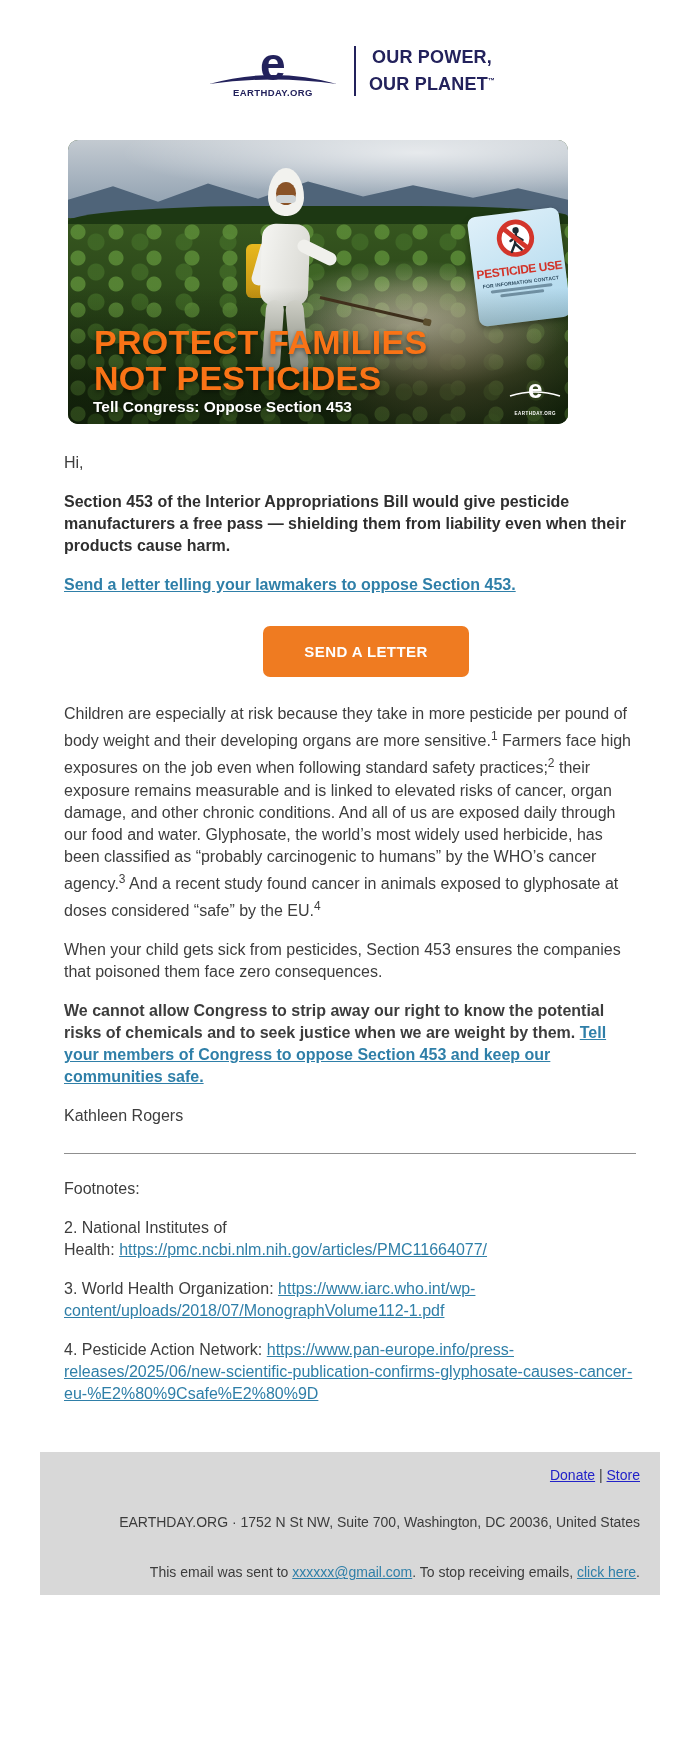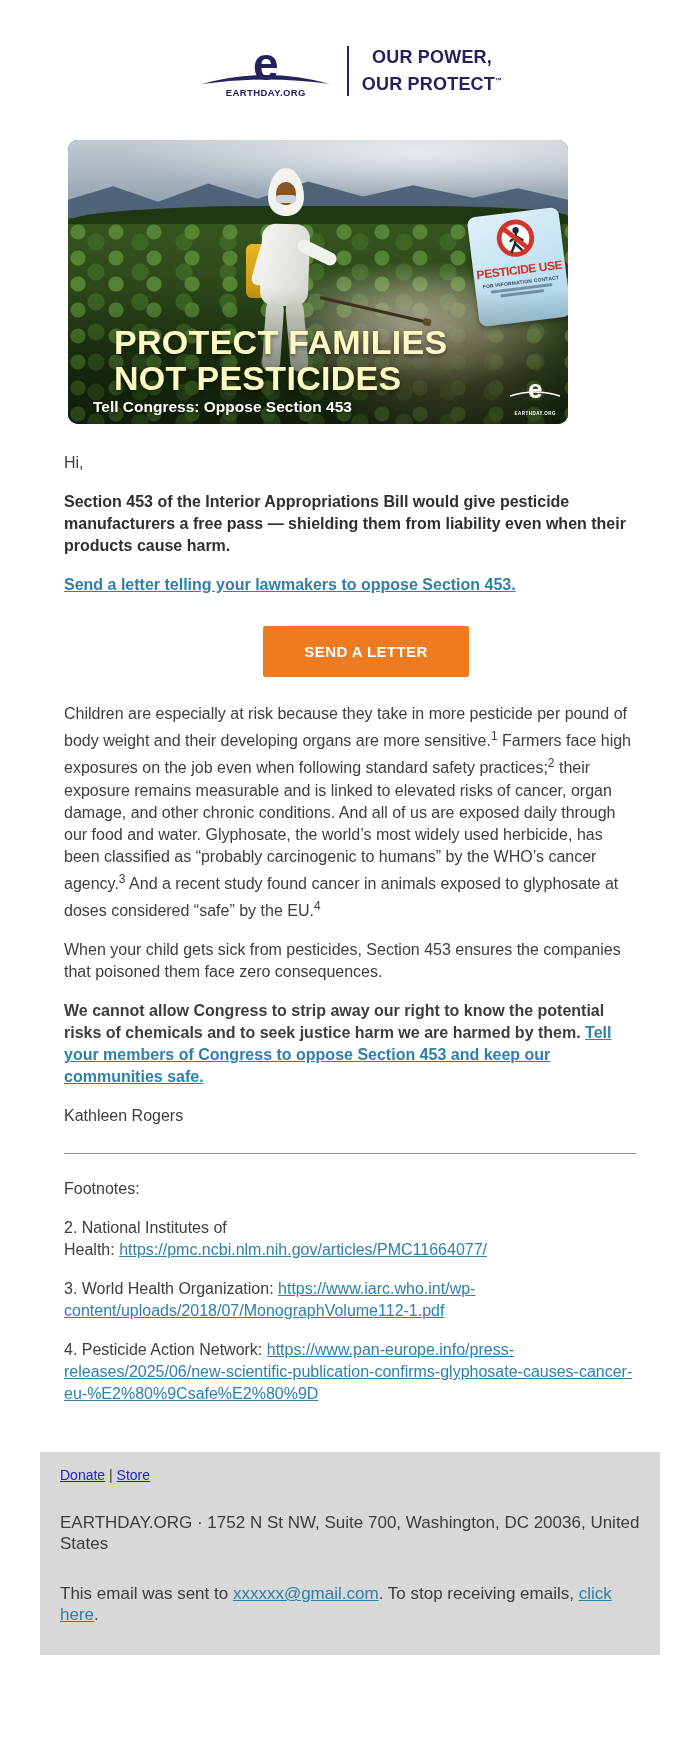--- a/index.html
+++ b/index.html
@@ -52,61 +52,61 @@
   .wand::after { content: ""; position: absolute; right: -6px; top: -2px; width: 8px; height: 7px; background: #6d5a36; border-radius: 2px; }
 
   .sign { position: absolute; left: 405px; top: 72px; width: 92px; height: 110px; background: linear-gradient(160deg, #dff0f9, #abd6ec); border-radius: 8px; transform: rotate(-7deg); box-shadow: 0 3px 6px rgba(0,0,0,0.35); z-index: 4; text-align: center; padding-top: 5px; }
   .sign-title { font-size: 12px; font-weight: 800; color: #d23329; letter-spacing: -0.4px; line-height: 12px; margin-top: 1px; }
   .sign-sub { font-size: 5px; font-weight: 700; color: #2c4a5e; margin-top: 3px; letter-spacing: 0.2px; }
   .sign-line { height: 3px; background: rgba(40,70,90,0.5); border-radius: 2px; margin: 2px auto 0; }
   .sign-line.l1 { width: 62px; } .sign-line.l2 { width: 44px; }
 
   .shade { position: absolute; left: 0; top: 0; width: 100%; height: 100%; z-index: 5;
          background: linear-gradient(rgba(0,0,0,0) 52%, rgba(12,22,6,0.55) 88%); }
-  .hero-title { position: absolute; left: 26px; bottom: 28px; z-index: 6; color: #fef9c3; font-weight: 800; font-size: 34px; line-height: 36px; letter-spacing: 0.3px; text-shadow: 0 2px 4px rgba(0,0,0,0.45); margin-left: 20px; }
+  .hero-title { position: absolute; left: 26px; bottom: 28px; z-index: 6; color: #f97316; font-weight: 800; font-size: 34px; line-height: 36px; letter-spacing: 0.3px; text-shadow: 0 2px 4px rgba(0,0,0,0.45); }
   .hero-sub { position: absolute; left: 25px; bottom: 8px; z-index: 6; color: #ffffff; font-weight: 700; font-size: 15.5px; text-shadow: 0 1px 3px rgba(0,0,0,0.5); }
   .hero-logo { position: absolute; right: 12px; bottom: 5px; z-index: 6; text-align: center; color: #ffffff; }
   .hero-logo .he { font-size: 26px; font-weight: 800; line-height: 24px; display: block; }
   .hero-logo .ht { font-size: 4.5px; font-weight: 800; letter-spacing: 0.5px; }
   .hero-logo svg { position: absolute; left: 50%; top: 10px; transform: translateX(-50%); }
 
   
   .content { padding: 0 24px 30px; font-size: 16px; line-height: 22px; }
   .content p { margin: 0 0 17px; }
   .bold-para { font-weight: 700; color: #2f2f2f; }
   a.tlink { color: #2f7fa8; text-decoration: underline; cursor: pointer; }
   a.tlink.b { font-weight: 700; }
   sup { font-size: 12px; }
   .btn-row { text-align: center; margin: 30px 0 26px; }
-  .btn { display: inline-block; background: #ef7b21; color: #ffffff; font-weight: 700; font-size: 15px; letter-spacing: 0.4px; padding: 17px 41px; border: none; border-radius: 2px; cursor: pointer; font-family: "Liberation Sans", sans-serif; margin-left: 32px; }
+  .btn { display: inline-block; background: #ef7b21; color: #ffffff; font-weight: 700; font-size: 15px; letter-spacing: 0.4px; padding: 17px 41px; border: none; border-radius: 7px; cursor: pointer; font-family: "Liberation Sans", sans-serif; margin-left: 32px; }
   .rule { border: none; border-top: 1px solid #8f8f8f; margin: 26px 0 24px; }
 
   
-  .footer { background: #d8d8d8; text-align: left; padding: 15px 20px 30px; font-size: 14px; color: #3c3c3c; }
+  .footer { background: #d8d8d8; text-align: right; padding: 15px 20px 12px; font-size: 14px; color: #3c3c3c; }
   .footer-links { margin-bottom: 11px; }
   a.flink { color: #2222c8; text-decoration: underline; cursor: pointer; }
-  .footer-meta { font-size: 17px; line-height: 21px; margin-top: 29px; }
+  .footer-meta { font-size: 14px; line-height: 21px; margin-top: 29px; }
 </style>
 </head>
 <body>
 
 <div class="email">
 
   <div class="header">
     <div class="logo-left">
       <svg class="logo-swoosh" width="134" height="24" viewBox="0 0 134 24">
           <path d="M3,20 Q67,2 131,20 Q67,11 3,20 Z" fill="#23225c"></path>
         </svg>
       <span class="logo-e">e</span>
       <div class="logo-brand">EARTHDAY.ORG</div>
     </div>
     <div class="logo-divider"></div>
     <div class="logo-tagline">
       <div>OUR POWER,</div>
-      <div><span>OUR PROTECT</span><sup>™</sup></div>
+      <div><span>OUR PLANET</span><sup>™</sup></div>
     </div>
   </div>
 
   <div class="hero">
     <div class="sky"></div>
     <div class="mountains"></div>
     <div class="treeline"></div>
     <div class="field"></div>
     <div class="dead-patch"></div>
     <div class="mist"></div>
@@ -151,21 +151,21 @@
 
   <div class="content">
     <p>Hi,</p>
     <p class="bold-para">Section 453 of the Interior Appropriations Bill would give pesticide manufacturers a free pass — shielding them from liability even when their products cause harm.</p>
     <p><a class="tlink b">Send a letter telling your lawmakers to oppose Section 453.</a></p>
     <div class="btn-row">
       <button class="btn">SEND A LETTER</button>
     </div>
     <p><span>Children are especially at risk because they take in more pesticide per pound of body weight and their developing organs are more sensitive.</span><sup>1</sup><span> Farmers face high exposures on the job even when following standard safety practices;</span><sup>2</sup><span> their exposure remains measurable and is linked to elevated risks of cancer, organ damage, and other chronic conditions. And all of us are exposed daily through our food and water. Glyphosate, the world’s most widely used herbicide, has been classified as “probably carcinogenic to humans” by the WHO’s cancer agency.</span><sup>3</sup><span> And a recent study found cancer in animals exposed to glyphosate at doses considered “safe” by the EU.</span><sup>4</sup></p>
     <p>When your child gets sick from pesticides, Section 453 ensures the companies that poisoned them face zero consequences.</p>
-    <p><strong>We cannot allow Congress to strip away our right to know the potential risks of chemicals and to seek justice harm we are harmed by them. </strong><a class="tlink b">Tell your members of Congress to oppose Section 453 and keep our communities safe.</a></p>
+    <p><strong>We cannot allow Congress to strip away our right to know the potential risks of chemicals and to seek justice when we are weight by them. </strong><a class="tlink b">Tell your members of Congress to oppose Section 453 and keep our communities safe.</a></p>
     <p>Kathleen Rogers</p>
     <hr class="rule">
     <p>Footnotes:</p>
     <p><span>2. National Institutes of Health:&nbsp;</span><a class="tlink">https://pmc.ncbi.nlm.nih.gov/articles/PMC11664077/</a></p>
     <p><span>3. World Health Organization:&nbsp;</span><a class="tlink">https://www.iarc.who.int/wp-content/uploads/2018/07/MonographVolume112-1.pdf</a></p>
     <p><span>4. Pesticide Action Network:&nbsp;</span><a class="tlink">https://www.pan-europe.info/press-releases/2025/06/new-scientific-publication-confirms-glyphosate-causes-cancer-eu-%E2%80%9Csafe%E2%80%9D</a></p>
   </div>
 
   <div class="footer">
     <div class="footer-links"><a class="flink">Donate</a> <span>|</span> <a class="flink">Store</a></div>

